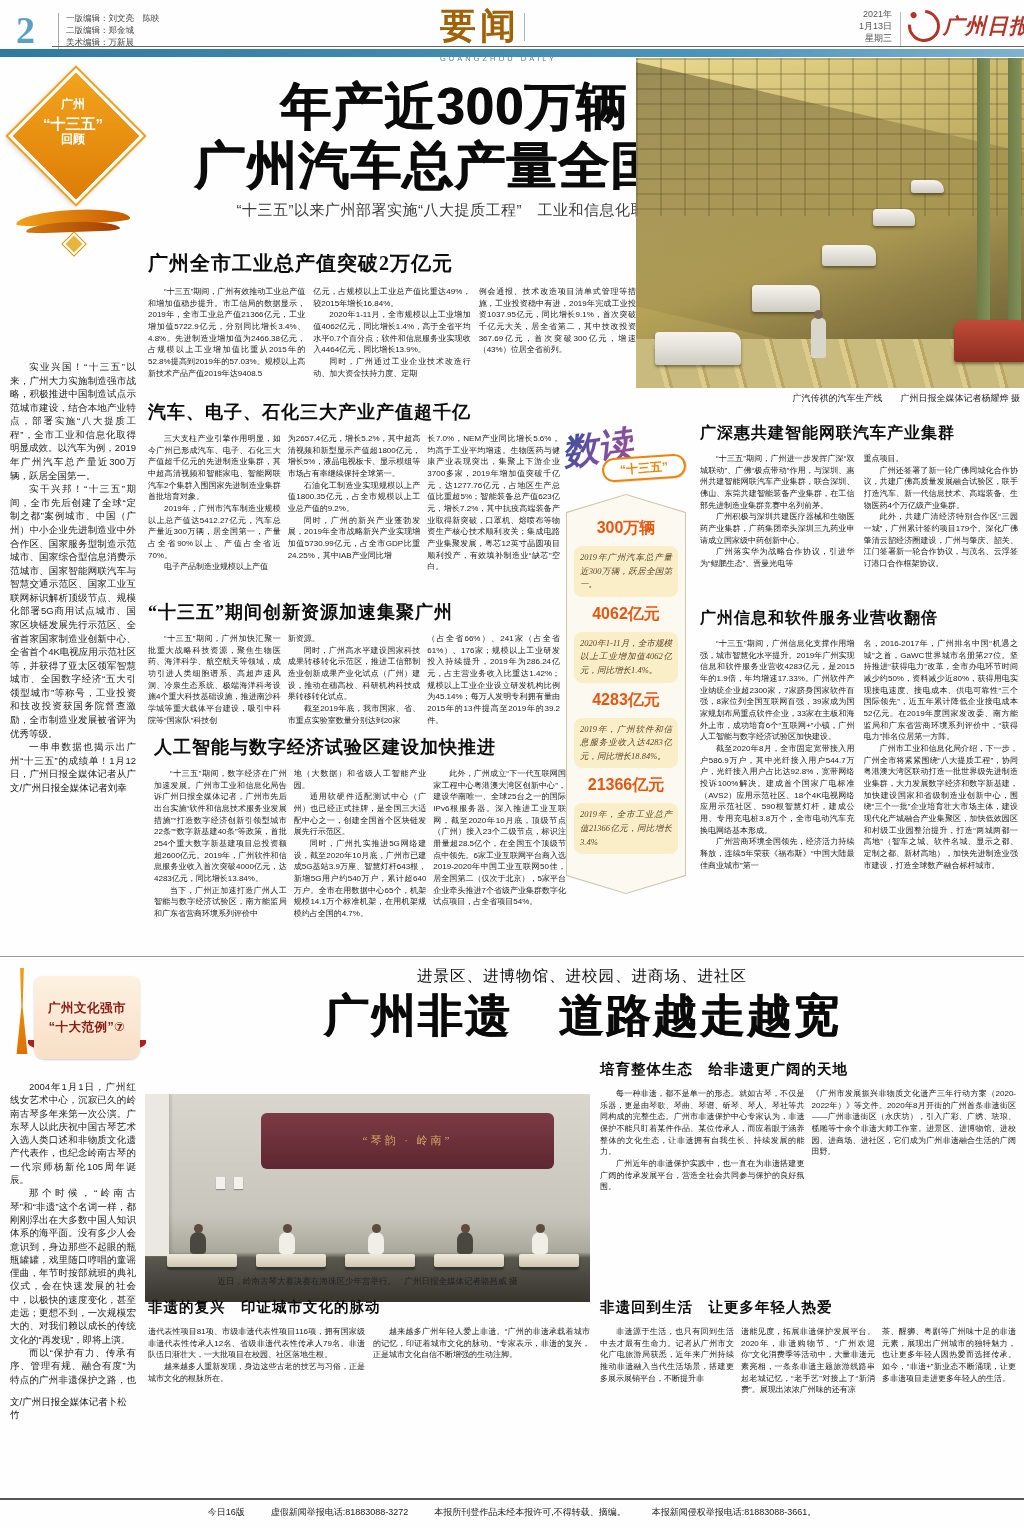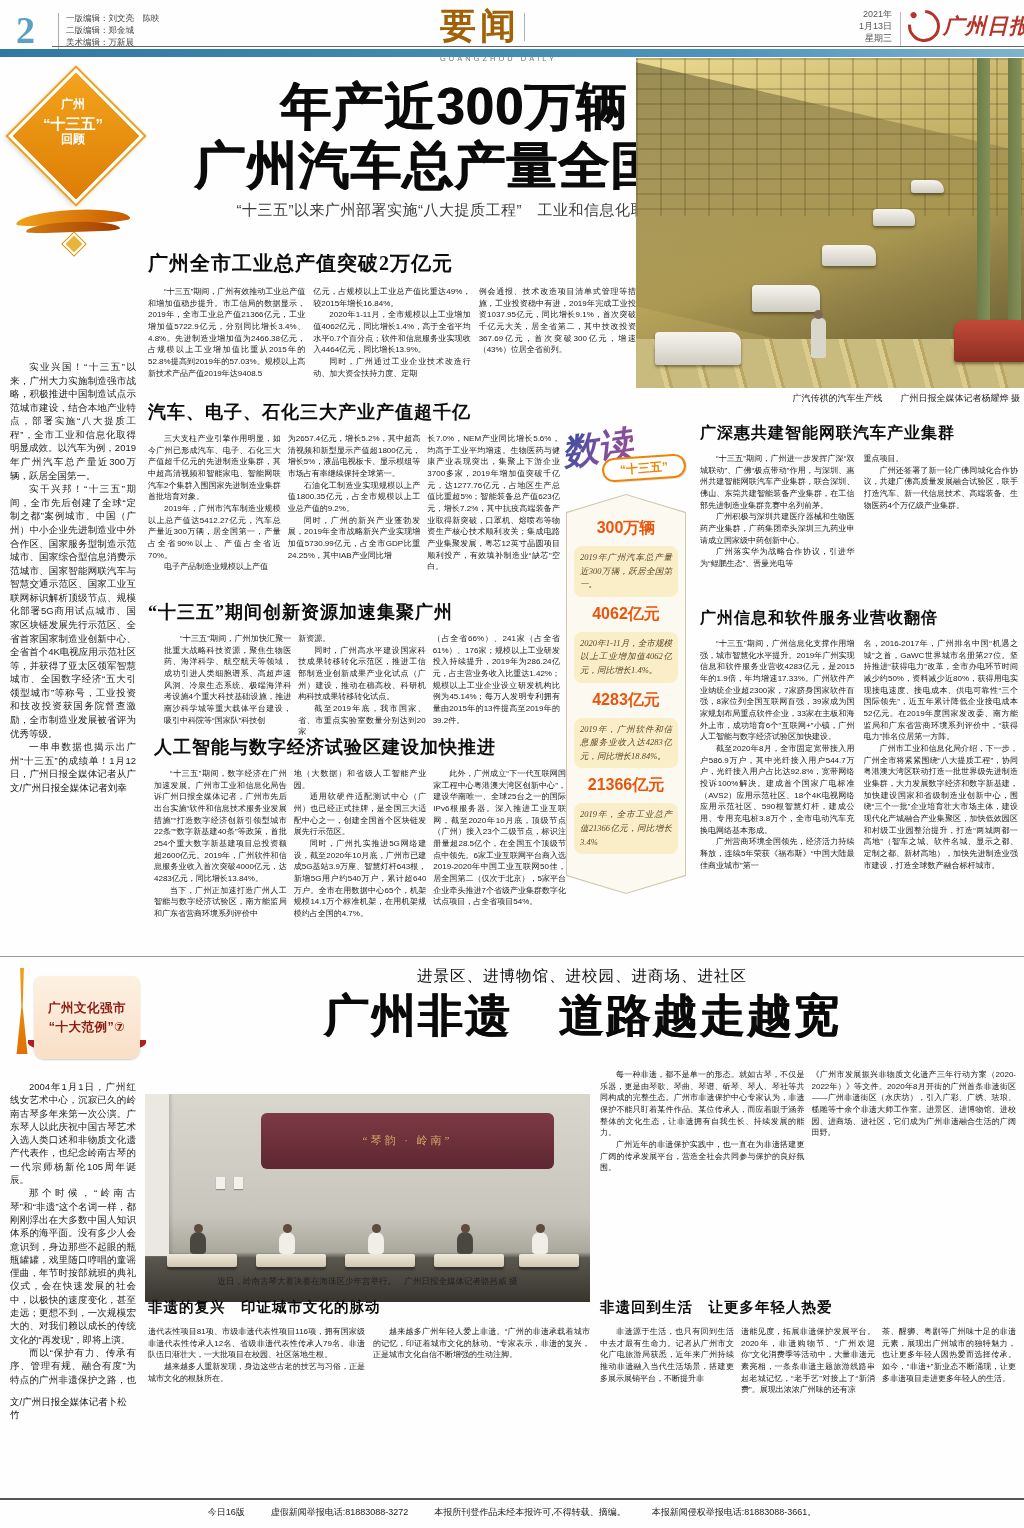--- a/index.html
+++ b/index.html
@@ -216,21 +216,21 @@
           <p class="para">同时，广州的新兴产业蓬勃发展，2019年全市战略新兴产业实现增加值5730.99亿元，占全市GDP比重24.25%，其中IAB产业同比增</p>
         </div>
       <div class="col cont">
           <p class="para">长7.0%，NEM产业同比增长5.6%，均高于工业平均增速。生物医药与健康产业表现突出，集聚上下游企业3700多家，2019年增加值突破千亿元，达1277.76亿元，占地区生产总值比重超5%；智能装备总产值623亿元，增长7.2%，其中抗疫高端装备产业取得新突破，口罩机、熔喷布等物资生产核心技术顺利攻关；集成电路产业集聚发展，粤芯12英寸晶圆项目顺利投产，有效填补制造业“缺芯”空白。</p>
         </div>
     </div>
   </div>
 
   <div class="sec" style="left:148px;top:600px;width:412px;">
     <div class="sec-title t-md">“十三五”期间创新资源加速集聚广州</div>
-    <div class="cols g7" style="height:102px;margin-left:16px;">
+    <div class="cols g7" style="height:102px;">
       <div class="col">
           <p class="para">“十三五”期间，广州加快汇聚一批重大战略科技资源，聚焦生物医药、海洋科学、航空航天等领域，成功引进人类细胞谱系、高超声速风洞、冷泉生态系统、极端海洋科考设施4个重大科技基础设施，推进南沙科学城等重大载体平台建设，吸引中科院等“国家队”科技创</p>
         </div>
       <div class="col cont">
           <p class="para">新资源。</p>
           <p class="para">同时，广州高水平建设国家科技成果转移转化示范区，推进工信部制造业创新成果产业化试点（广州）建设，推动在穗高校、科研机构科技成果转移转化试点。</p>
           <p class="para">截至2019年底，我市国家、省、市重点实验室数量分别达到20家</p>
         </div>
       <div class="col cont">
           <p class="para">（占全省66%）、241家（占全省61%）、176家；规模以上工业研发投入持续提升，2019年为286.24亿元，占主营业务收入比重达1.42%；规模以上工业企业设立研发机构比例为45.14%；每万人发明专利拥有量由2015年的13件提高至2019年的39.2件。</p>
@@ -276,20 +276,21 @@
     <div class="sec-title t-sm">广深惠共建智能网联汽车产业集群</div>
     <div class="cols g9" style="height:170px;">
       <div class="col">
           <p class="para">“十三五”期间，广州进一步发挥广深“双城联动”、广佛“极点带动”作用，与深圳、惠州共建智能网联汽车产业集群，联合深圳、佛山、东莞共建智能装备产业集群，在工信部先进制造业集群竞赛中名列前茅。</p>
           <p class="para">广州积极与深圳共建医疗器械和生物医药产业集群，广药集团牵头深圳三九药业申请成立国家级中药创新中心。</p>
           <p class="para">广州落实华为战略合作协议，引进华为“鲲鹏生态”、晋曼光电等</p>
         </div>
       <div class="col cont">
           <p class="para">重点项目。</p>
           <p class="para">广州还签署了新一轮广佛同城化合作协议，共建广佛高质量发展融合试验区，联手打造汽车、新一代信息技术、高端装备、生物医药4个万亿级产业集群。</p>
+          <p class="para">此外，共建广清经济特别合作区“三园一城”，广州累计签约项目179个。深化广佛肇清云韶经济圈建设，广州与肇庆、韶关、江门签署新一轮合作协议，与茂名、云浮签订港口合作框架协议。</p>
         </div>
     </div>
   </div>
 
   <div class="sec" style="left:700px;top:608px;width:318px;">
     <div class="sec-title t-sm">广州信息和软件服务业营收翻倍</div>
     <div class="cols g9" style="height:310px;">
       <div class="col">
           <p class="para">“十三五”期间，广州信息化支撑作用增强，城市智慧化水平提升。2019年广州实现信息和软件服务业营收4283亿元，是2015年的1.9倍，年均增速17.33%。广州软件产业纳统企业超2300家，7家跻身国家软件百强，8家位列全国互联网百强，39家成为国家规划布局重点软件企业，33家在主板和海外上市，成功培育6个“互联网+”小镇，广州人工智能与数字经济试验区加快建设。</p>
           <p class="para">截至2020年8月，全市固定宽带接入用户586.9万户，其中光纤接入用户544.7万户，光纤接入用户占比达92.8%，宽带网络投诉100%解决。建成首个国家广电标准（AVS2）应用示范社区、18个4K电视网络应用示范社区、590根智慧灯杆，建成公用、专用充电桩3.8万个，全市电动汽车充换电网络基本形成。</p>
@@ -336,20 +337,21 @@
     <div class="pg-person" style="left:87%;"></div>
     <div class="pg-table" style="left:5%;width:70px;"></div>
     <div class="pg-table" style="left:25%;width:70px;"></div>
     <div class="pg-table" style="left:45%;width:70px;"></div>
     <div class="pg-table" style="left:65%;width:70px;"></div>
     <div class="pg-table" style="left:84%;width:60px;"></div>
   </div>
   <div class="pg-caption">近日，岭南古琴大赛决赛在海珠区少年宫举行。　广州日报全媒体记者骆昌威 摄</div>
 
   <div class="sec" style="left:600px;top:1060px;width:416px;">
+    <div class="sec-title t-xs">培育整体生态　给非遗更广阔的天地</div>
     <div class="cols g7" style="height:180px;">
       <div class="col">
           <p class="para">每一种非遗，都不是单一的形态。就如古琴，不仅是乐器，更是由琴歌、琴曲、琴谱、斫琴、琴人、琴社等共同构成的完整生态。广州市非遗保护中心专家认为，非遗保护不能只盯着某件作品、某位传承人，而应着眼于涵养整体的文化生态，让非遗拥有自我生长、持续发展的能力。</p>
           <p class="para">广州近年的非遗保护实践中，也一直在为非遗搭建更广阔的传承发展平台，营造全社会共同参与保护的良好氛围。</p>
         </div>
       <div class="col cont">
           <p class="para">《广州市发展振兴非物质文化遗产三年行动方案（2020-2022年）》等文件。2020年8月开街的广州首条非遗街区——广州非遗街区（永庆坊），引入广彩、广绣、珐琅、榄雕等十余个非遗大师工作室。进景区、进博物馆、进校园、进商场、进社区，它们成为广州非遗融合生活的广阔田野。</p>
         </div>
     </div>
   </div>

